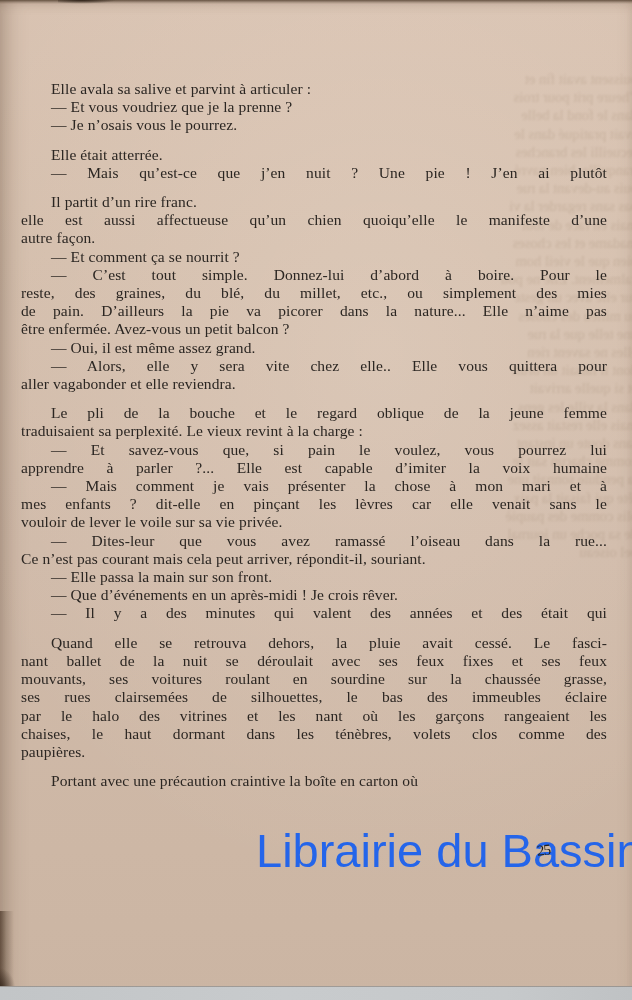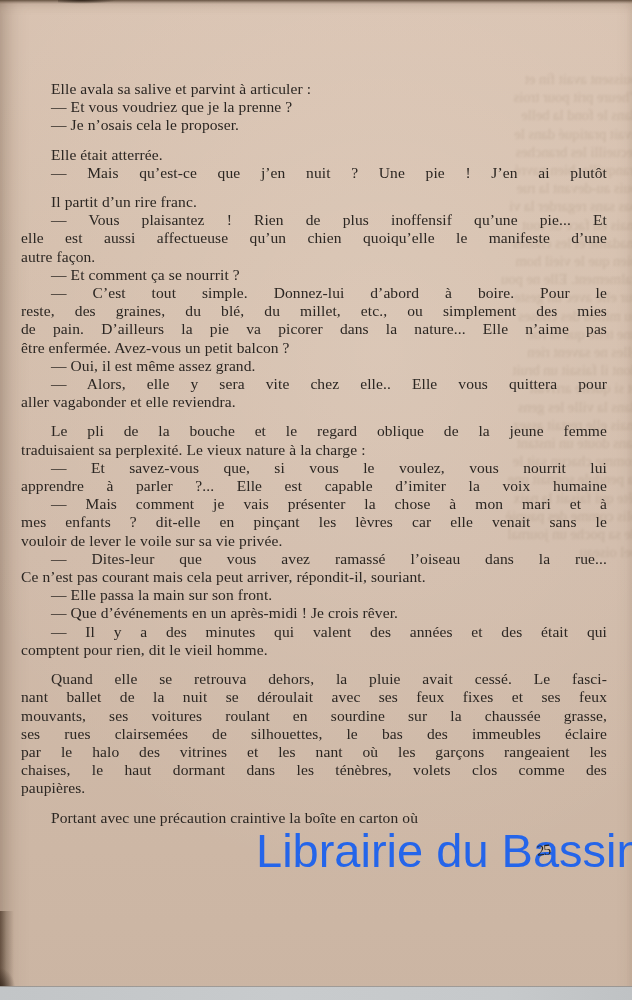--- a/index.html
+++ b/index.html
@@ -125,33 +125,32 @@
     </div>
 
   <div class="text-block">
       <div class="para">
         <div class="line first">Elle avala sa salive et parvint à articuler :</div>
       </div>
       <div class="para">
         <div class="line first">— Et vous voudriez que je la prenne ?</div>
       </div>
       <div class="para">
-        <div class="line first">— Je n’osais cela le proposer.</div>
+        <div class="line first">— Je n’osais vous le pourrez.</div>
       </div>
       <div class="para gap">
         <div class="line first">Elle était atterrée.</div>
       </div>
       <div class="para">
         <div class="line first just">— Mais qu’est-ce que j’en nuit ? Une pie ! J’en ai plutôt</div>
       </div>
       <div class="para gap">
         <div class="line first">Il partit d’un rire franc.</div>
       </div>
       <div class="para">
-        <div class="line first just">— Vous plaisantez ! Rien de plus inoffensif qu’une pie... Et</div>
         <div class="line just">elle est aussi affectueuse qu’un chien quoiqu’elle le manifeste d’une</div>
         <div class="line">autre façon.</div>
       </div>
       <div class="para">
         <div class="line first">— Et comment ça se nourrit ?</div>
       </div>
       <div class="para">
         <div class="line first just">— C’est tout simple. Donnez-lui d’abord à boire. Pour le</div>
         <div class="line just">reste, des graines, du blé, du millet, etc., ou simplement des mies</div>
         <div class="line just">de pain. D’ailleurs la pie va picorer dans la nature... Elle n’aime pas</div>
@@ -159,44 +158,43 @@
       </div>
       <div class="para">
         <div class="line first">— Oui, il est même assez grand.</div>
       </div>
       <div class="para">
         <div class="line first just">— Alors, elle y sera vite chez elle.. Elle vous quittera pour</div>
         <div class="line">aller vagabonder et elle reviendra.</div>
       </div>
       <div class="para gap">
         <div class="line first just">Le pli de la bouche et le regard oblique de la jeune femme</div>
-        <div class="line">traduisaient sa perplexité. Le vieux nature à la charge :</div>
-      </div>
-      <div class="para">
-        <div class="line first just">— Et savez-vous que, si vous le voulez, vous nourrit lui</div>
+        <div class="line">traduisaient sa perplexité. Le vieux revint à la charge :</div>
+      </div>
+      <div class="para">
+        <div class="line first just">— Et savez-vous que, si pain le voulez, vous pourrez lui</div>
         <div class="line just">apprendre à parler ?... Elle est capable d’imiter la voix humaine</div>
       </div>
       <div class="para">
         <div class="line first just">— Mais comment je vais présenter la chose à mon mari et à</div>
         <div class="line just">mes enfants ? dit-elle en pinçant les lèvres car elle venait sans le</div>
         <div class="line">vouloir de lever le voile sur sa vie privée.</div>
       </div>
       <div class="para">
         <div class="line first just">— Dites-leur que vous avez ramassé l’oiseau dans la rue...</div>
         <div class="line">Ce n’est pas courant mais cela peut arriver, répondit-il, souriant.</div>
       </div>
       <div class="para">
         <div class="line first">— Elle passa la main sur son front.</div>
       </div>
       <div class="para">
         <div class="line first">— Que d’événements en un après-midi ! Je crois rêver.</div>
       </div>
       <div class="para">
         <div class="line first just">— Il y a des minutes qui valent des années et des était qui</div>
-        <div class="line">comptent pour rien, dit le vieil homme.</div>
       </div>
       <div class="para gap">
         <div class="line first just">Quand elle se retrouva dehors, la pluie avait cessé. Le fasci-</div>
         <div class="line just">nant ballet de la nuit se déroulait avec ses feux fixes et ses feux</div>
         <div class="line just">mouvants, ses voitures roulant en sourdine sur la chaussée grasse,</div>
         <div class="line just">ses rues clairsemées de silhouettes, le bas des immeubles éclaire</div>
         <div class="line just">par le halo des vitrines et les nant où les garçons rangeaient les</div>
         <div class="line just">chaises, le haut dormant dans les ténèbres, volets clos comme des</div>
         <div class="line">paupières.</div>
       </div>

